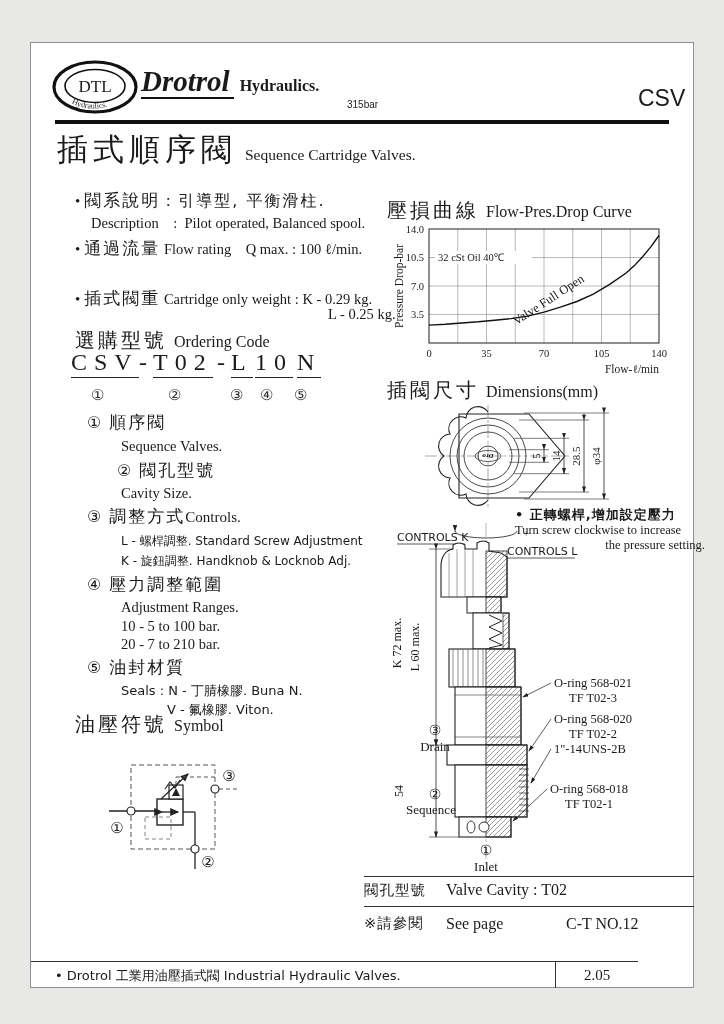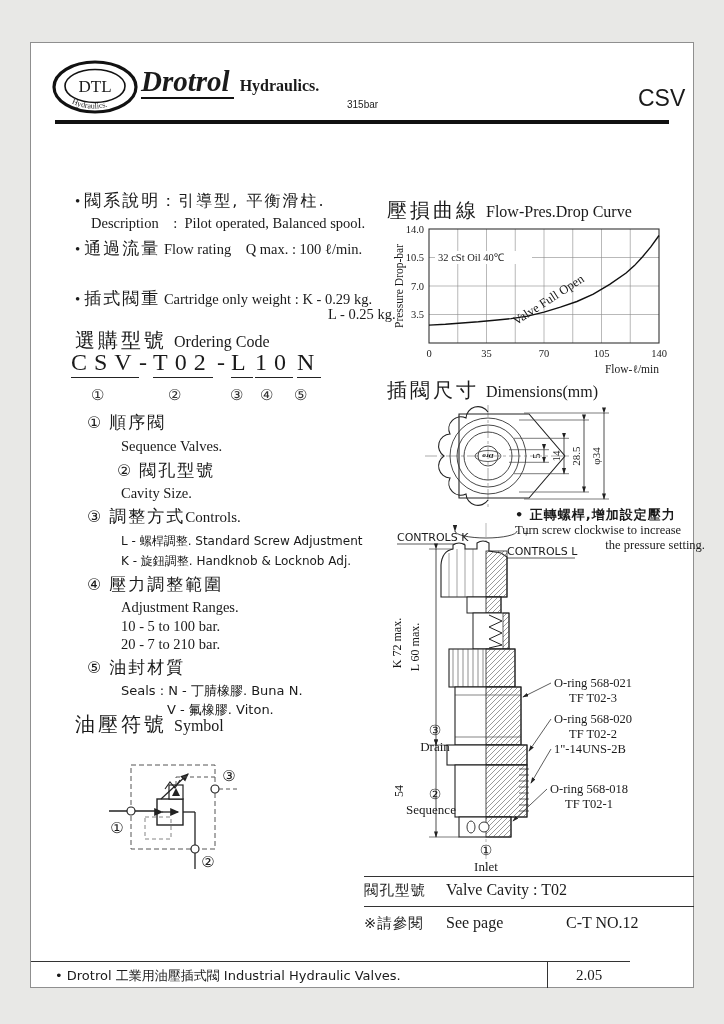--- a/index.html
+++ b/index.html
@@ -53,26 +53,26 @@
   .note{left:484px;top:464px;width:200px;font-size:12.5px;line-height:15px;}
   .note .n1{font-size:13px;font-weight:bold;letter-spacing:1px;}
   .note .n3{display:block;text-align:right;padding-right:10px;}
 
   
   .cavtab{left:333px;top:833px;width:330px;border-top:1.5px solid #333;}
   .cavtab .row{display:flex;align-items:baseline;padding-top:4px;}
   .cavtab .c1{width:82px;font-size:14.5px;letter-spacing:1px;}
   .cavtab .c2{font-size:16px;font-family:"Liberation Serif",serif;}
   .cavtab .div{border-top:1.5px solid #333;margin-top:6px;}
-  .cavtab .see{display:flex;align-items:flex-start;padding-top:7px;}
+  .cavtab .see{display:flex;align-items:center;padding-top:7px;}
   .cavtab .see .c2{width:120px;}
   .cavtab .see .c3{font-size:16px;}
 
   
-  .footer{left:0;top:918px;width:599px;height:26px;border-top:1.2px solid #333;}
+  .footer{left:0;top:918px;width:599px;height:26px;border-top:1.2px solid #333;padding-left:8px;}
   .footer .ftext{position:absolute;left:24px;top:5px;font-size:13px;}
   .footer .pagebox{position:absolute;right:0;top:0;bottom:0;width:82px;
        border-left:1.2px solid #333;font-size:15px;display:flex;align-items:center;justify-content:center;}
   svg text{font-family:"Liberation Serif",serif;fill:#1a1a1a;}
   svg .ct{font-family:"DejaVu Sans","Liberation Sans",sans-serif;}
 </style>
 </head>
 <body>
 
 <div class="page">
@@ -85,20 +85,23 @@
         <path id="logocurve" d="M12,40 Q44,60 76,38" fill="none"></path>
       </defs>
     <text font-size="8"><textPath href="#logocurve" startOffset="14%">Hydraulics.</textPath></text>
   </svg>
   <div class="abs brand">
     <span class="name">Drotrol</span><span class="sub">Hydraulics.</span>
   </div>
   <div class="abs bar315">315bar</div>
   <div class="abs csv">CSV</div>
   <div class="abs rule"></div>
+  <div class="abs title">
+    <span class="t-cjk cjk">插式順序閥</span><span class="t-en">Sequence Cartridge Valves.</span>
+  </div>
 
   <div class="abs spec" style="top:146px;"><span class="b">•</span><span class="cjk">閥系說明</span><span class="cjk" style="font-size:16px;">：引導型, 平衡滑柱.</span></div>
   <div class="abs spec" style="top:172px;left:60px;"><span class="en pre">Description    :  Pilot operated, Balanced spool.</span></div>
   <div class="abs spec" style="top:194px;"><span class="b">•</span><span class="cjk">通過流量</span><span class="en pre"> Flow rating    Q max. : 100 ℓ/min.</span></div>
   <div class="abs spec" style="top:244px;"><span class="b">•</span><span class="cjk">插式閥重</span><span class="en pre"> Cartridge only weight : K - 0.29 kg.</span></div>
   <div class="abs spec" style="top:263px;left:297px;"><span class="en">L - 0.25 kg.</span></div>
 
   <div class="abs ord-head">
     <span class="h-cjk cjk">選購型號</span><span class="h-en">Ordering Code</span>
   </div>

